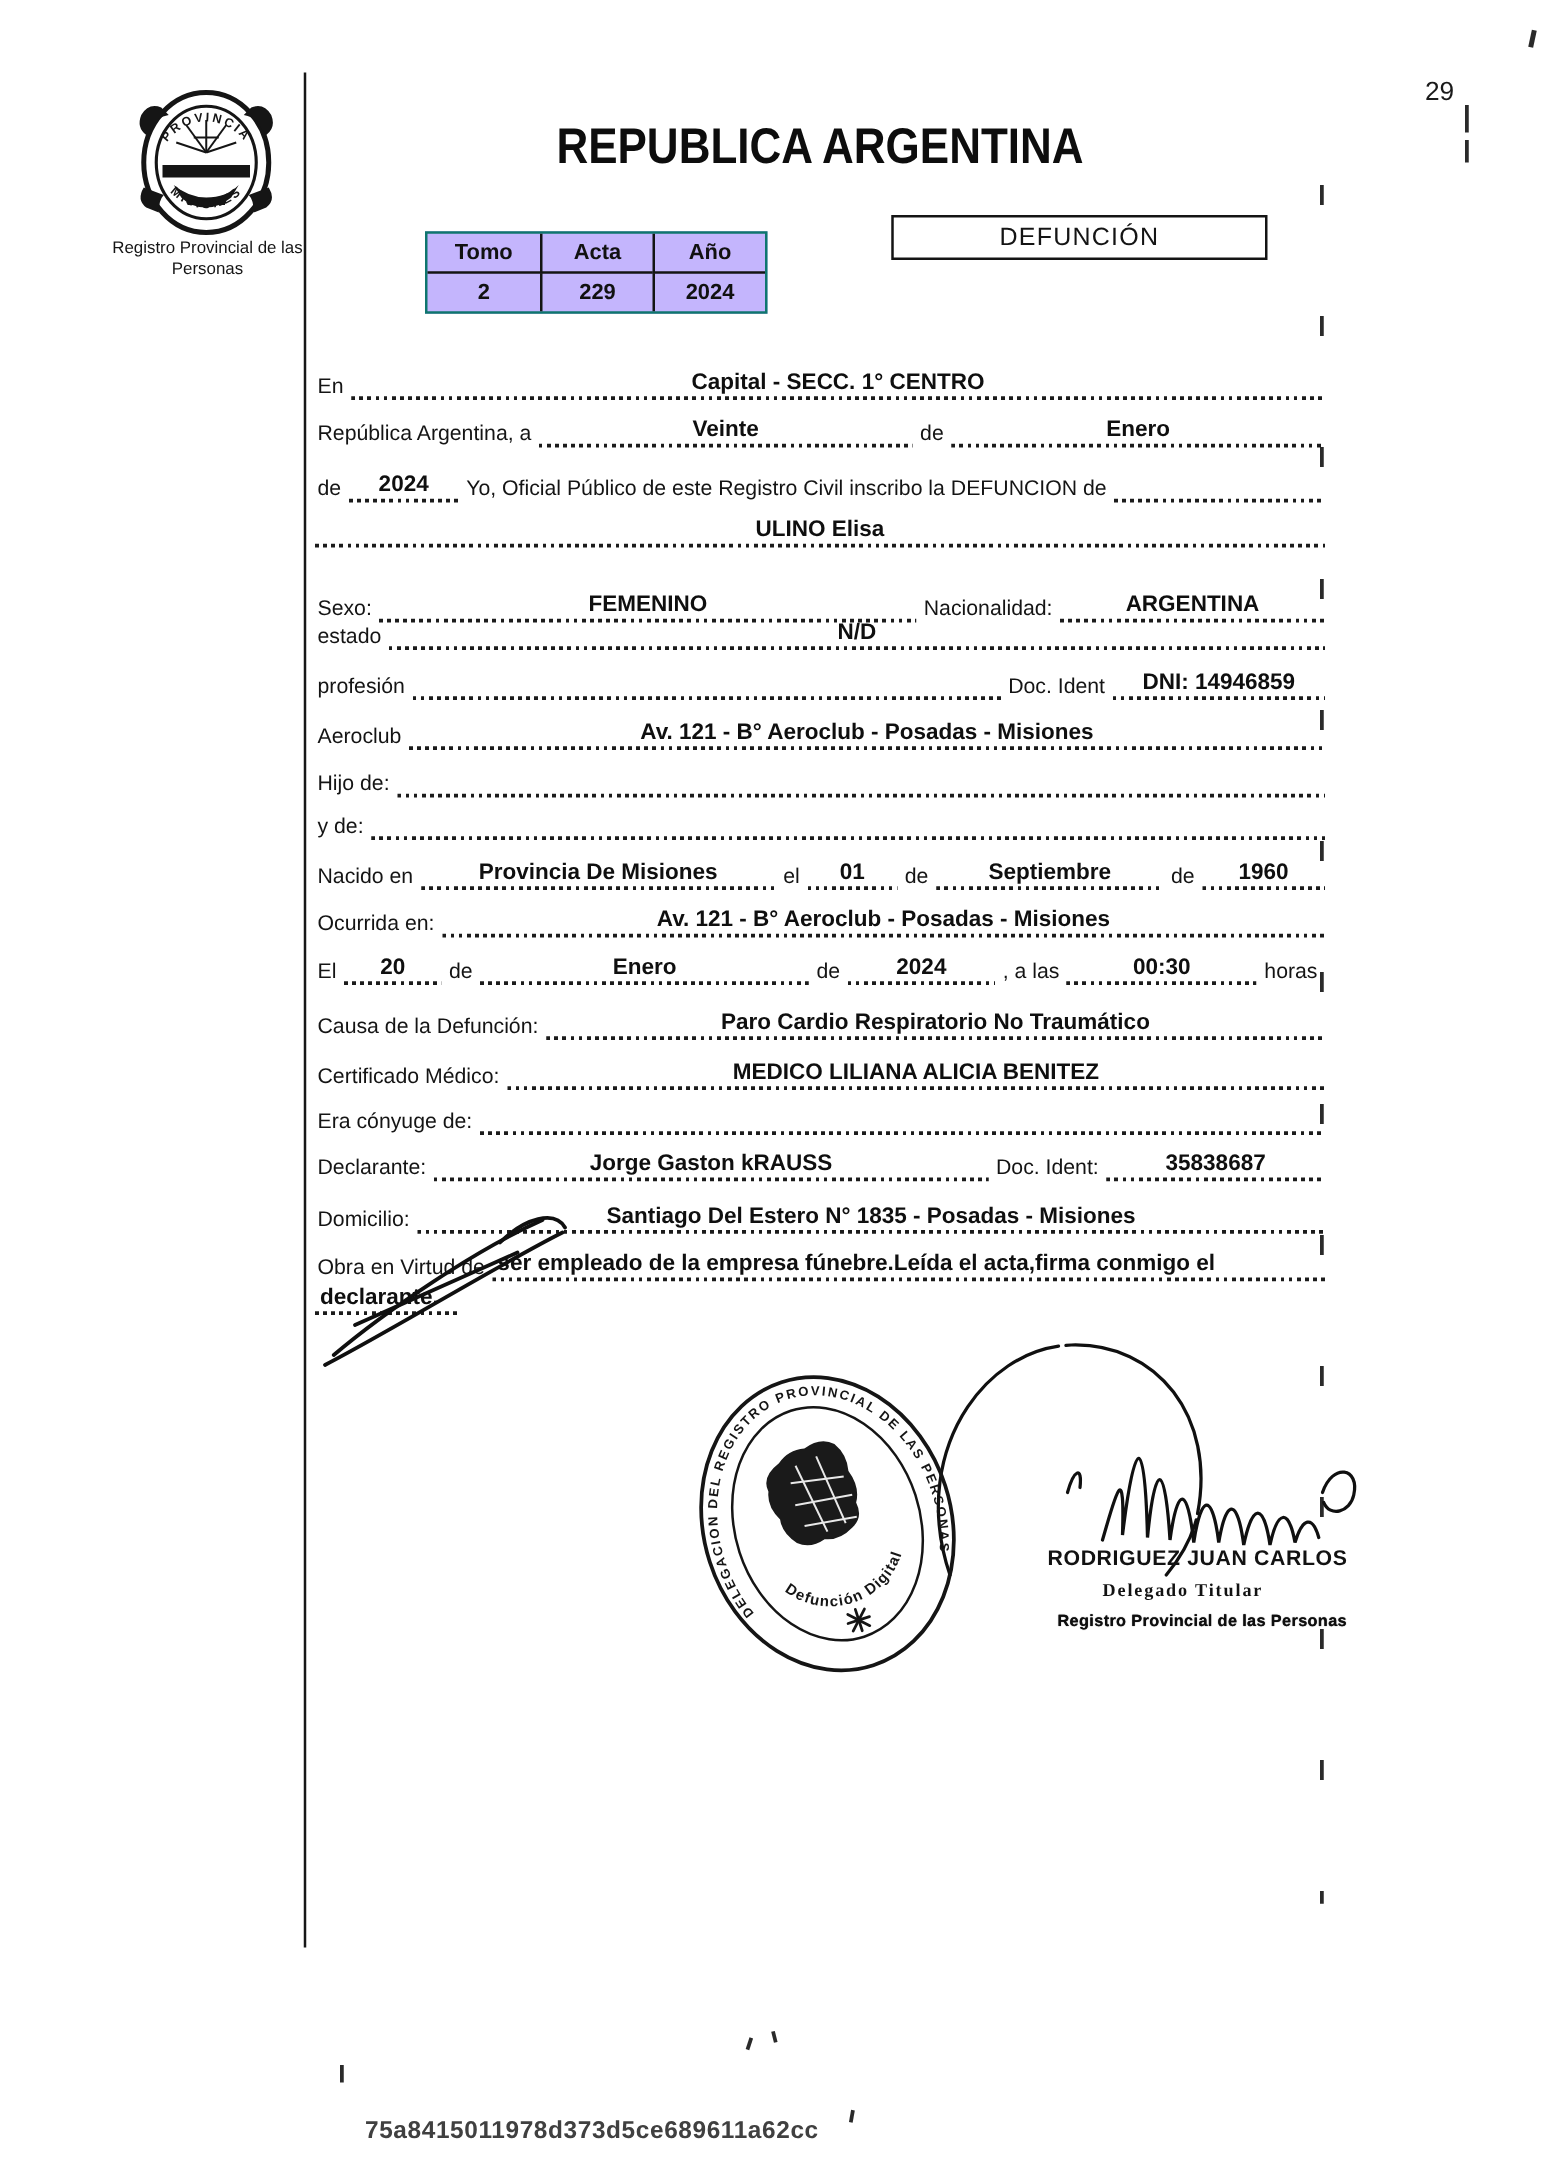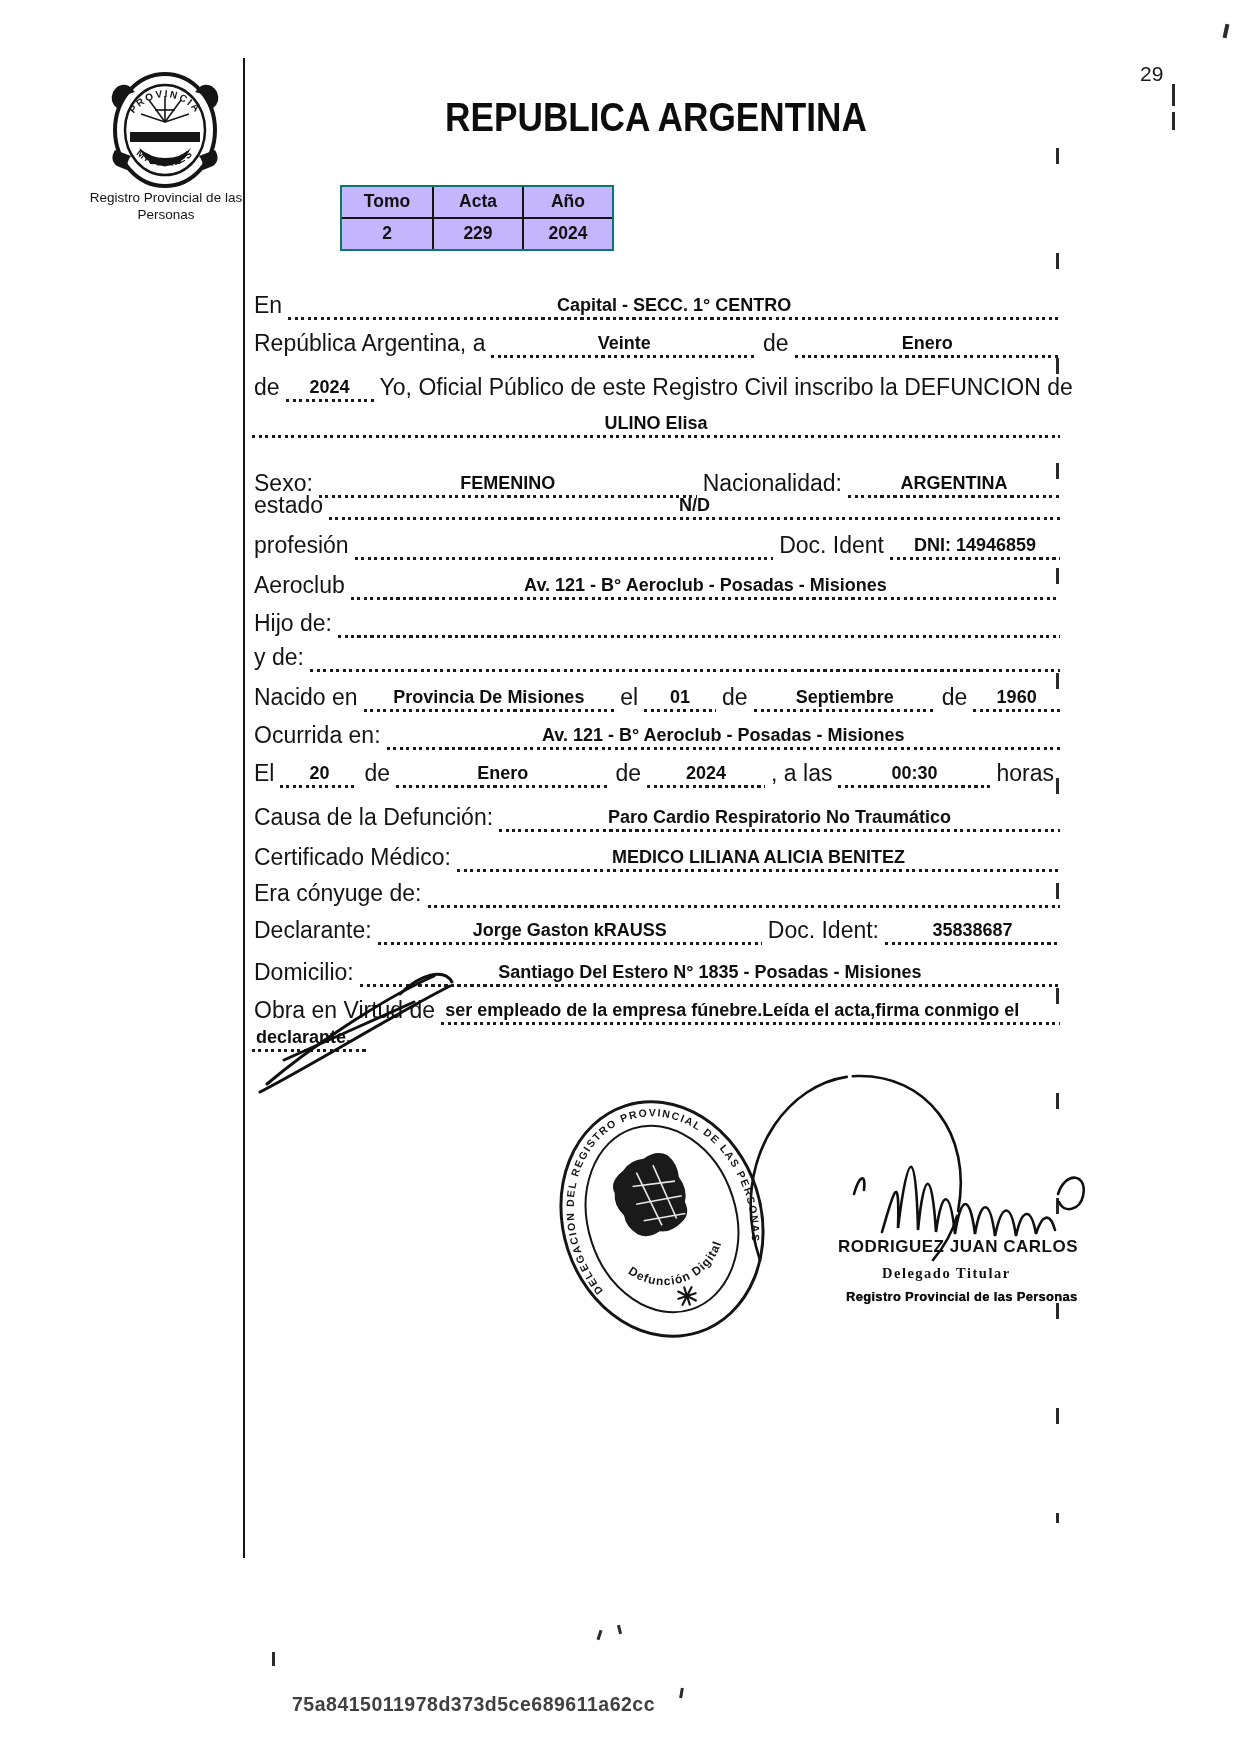--- a/index.html
+++ b/index.html
@@ -26,21 +26,21 @@
   .rectable .cell{border-left:2px solid #141414;text-align:center;font-size:17.5px;font-weight:600;padding:4px 0 5px 0;}
   .rectable .cell.first{border-left:none;}
   .rectable .cell.hdr{border-bottom:2px solid #141414;}
   .defbox{
     position:absolute;left:713px;top:172px;width:297px;height:32px;border:2.5px solid #141414;
     display:flex;align-items:center;justify-content:center;font-size:20px;letter-spacing:1px;color:#141414;
   }
   
   .form{position:absolute;left:252px;top:0;width:808px;}
   .row{position:absolute;left:0;width:100%;height:27px;display:flex;align-items:flex-end;}
-  .lbl{font-size:23px;white-space:nowrap;padding:0 6px 1px 2px;color:#141414;}
+  .lbl{font-size:17px;white-space:nowrap;padding:0 6px 1px 2px;color:#141414;}
   .lbl.mid{padding:0 6px 1px 6px;}
   .fill{
     min-height:24px;text-align:center;font-weight:bold;font-size:18px;white-space:nowrap;
     color:#0f0f0f;line-height:1.25;padding-bottom:2px;
     background-image:repeating-linear-gradient(90deg,#1b1b1b 0 3px,transparent 3px 6.5px);
     background-size:100% 3.2px;background-position:0 100%;background-repeat:no-repeat;
   }
   .grow{flex:1;}
   .fixed{flex:none;}
   .leftal{text-align:left;padding-left:4px;}
@@ -99,20 +99,21 @@
 
   <div class="rectable">
     <div class="cell hdr first">Tomo</div>
     <div class="cell hdr">Acta</div>
     <div class="cell hdr">Año</div>
     <div class="cell first">2</div>
     <div class="cell">229</div>
     <div class="cell">2024</div>
   </div>
 
+  <div class="defbox">DEFUNCIÓN</div>
 
   <div class="form">
 
     <div class="row" style="top:293px">
       <span class="lbl">En</span>
       <span class="fill grow">Capital - SECC. 1° CENTRO</span>
     </div>
 
     <div class="row" style="top:331px">
       <span class="lbl">República Argentina, a</span>

